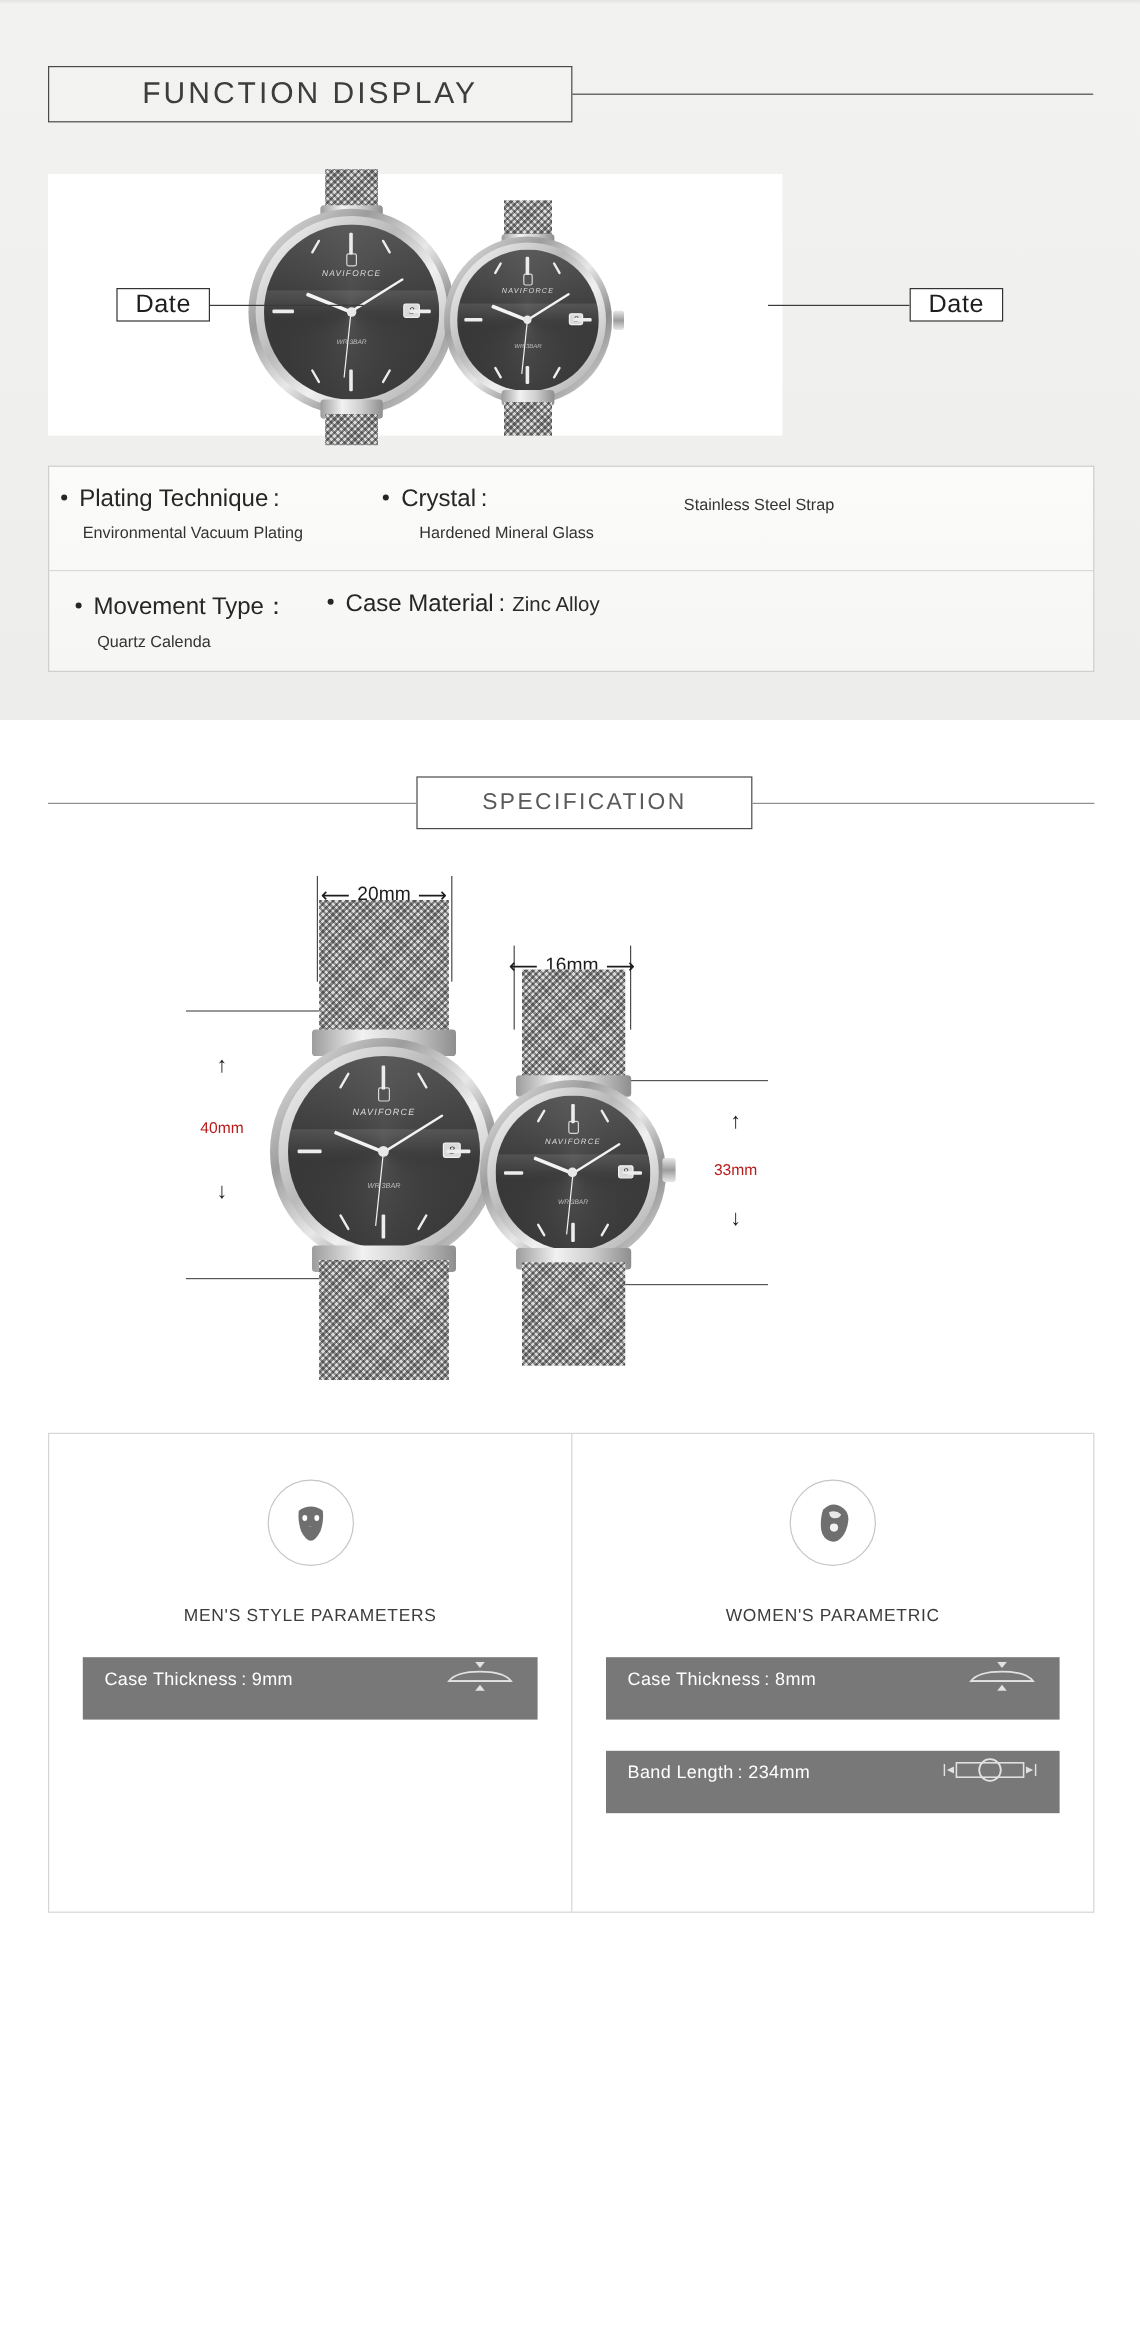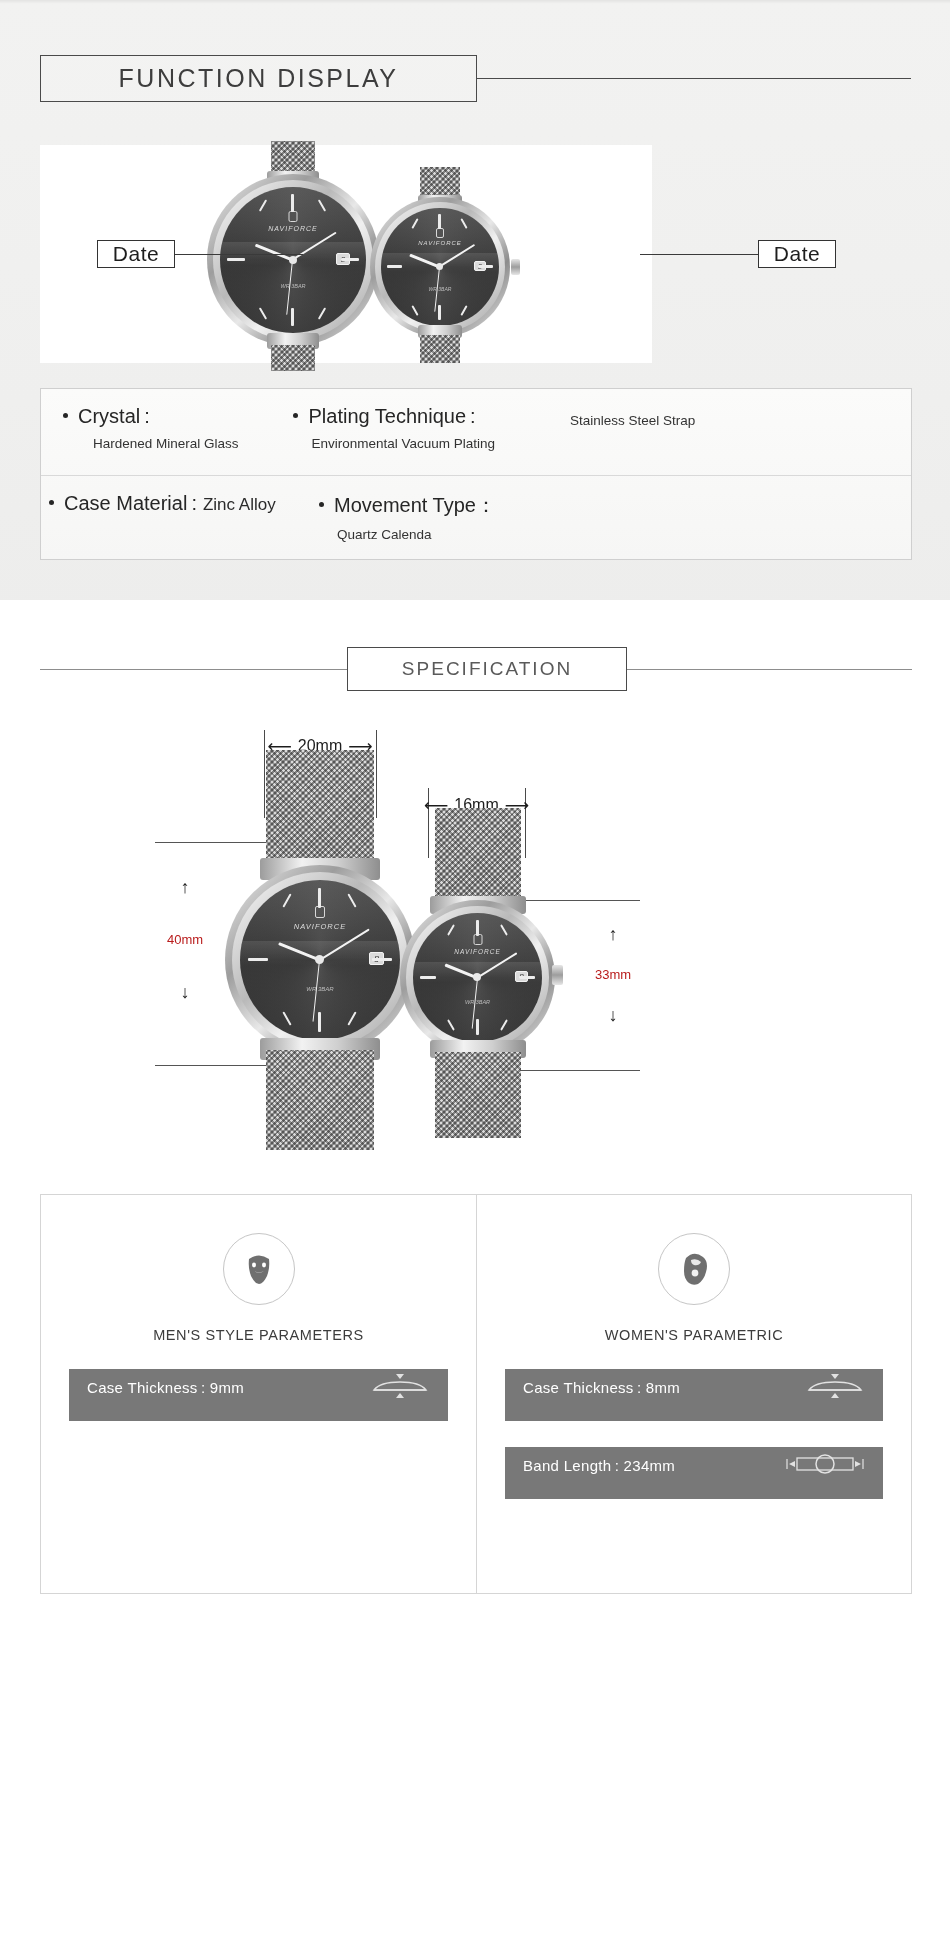--- a/index.html
+++ b/index.html
@@ -174,21 +174,21 @@
     position: absolute; left: 40px; top: 594px; width: 872px; height: 400px;
     border: 1px solid #d5d5d5; background: #fff; display: flex;
   }
   .card { width: 50%; position: relative; padding: 28px 28px 0 28px; }
   .card + .card { border-left: 1px solid #d5d5d5; }
   .badge {
     width: 72px; height: 72px; border-radius: 50%; border: 1px solid #c6c6c6;
     margin: 10px auto 0 auto; display: flex; align-items: center; justify-content: center;
   }
   .card-title {
-    text-align: center; margin-top: 22px; font-size: 14.5px; color: #3c3c3c; letter-spacing: .6px;
+    text-align: center; margin-top: 34px; font-size: 14.5px; color: #3c3c3c; letter-spacing: .6px;
   }
   .bar {
     margin-top: 26px; height: 52px; background: #787878;
     display: flex; align-items: center; justify-content: space-between;
     padding: 0 16px 16px 18px; color: #ffffff; font-size: 15px;
   }
   .bar .bar-label { letter-spacing: .3px; }
   .bar .bar-icon { opacity: .95; }
 </style>
 </head>
@@ -266,52 +266,52 @@
     <div class="lead-right"></div>
     <div class="callout callout-left">
       <span>Date</span>
     </div>
     <div class="callout callout-right">
       <span>Date</span>
     </div>
 
     <div class="spec-box">
       <div class="spec-row">
+        <div class="spec-cell c2">
+          <div class="spec-head">
+              <span class="dot"></span>
+            <span>Plating Technique :</span>
+            </div>
+          <div class="spec-sub" style="padding-left:18px;">Environmental Vacuum Plating</div>
+        </div>
         <div class="spec-cell c1">
           <div class="spec-head">
               <span class="dot"></span>
             <span>Crystal :</span>
             </div>
           <div class="spec-sub" style="padding-left:30px;">Hardened Mineral Glass</div>
         </div>
-        <div class="spec-cell c2">
+        <div class="spec-cell c3">
+          <div class="spec-sub" style="padding-left:18px;">Stainless Steel Strap</div>
+        </div>
+      </div>
+      <div class="spec-row">
+        <div class="spec-cell d1">
           <div class="spec-head">
               <span class="dot"></span>
-            <span>Plating Technique :</span>
+            <span>Movement Type：</span>
             </div>
-          <div class="spec-sub" style="padding-left:18px;">Environmental Vacuum Plating</div>
-        </div>
-        <div class="spec-cell c3">
-          <div class="spec-sub" style="padding-left:18px;">Stainless Steel Strap</div>
-        </div>
-      </div>
-      <div class="spec-row">
+          <div class="spec-sub" style="padding-left:18px;">Quartz Calenda</div>
+        </div>
         <div class="spec-cell d2">
           <div class="spec-head">
               <span class="dot"></span>
             <span>Case Material :</span>
             <span class="spec-inline">Zinc Alloy</span>
             </div>
-        </div>
-        <div class="spec-cell d1">
-          <div class="spec-head">
-              <span class="dot"></span>
-            <span>Movement Type：</span>
-            </div>
-          <div class="spec-sub" style="padding-left:18px;">Quartz Calenda</div>
         </div>
       </div>
     </div>
   </div>
 
   <div class="sec-spec">
 
     <div class="spec-title-wrap">
       <div class="rule-l"></div>
       <div class="spec-title-box">

